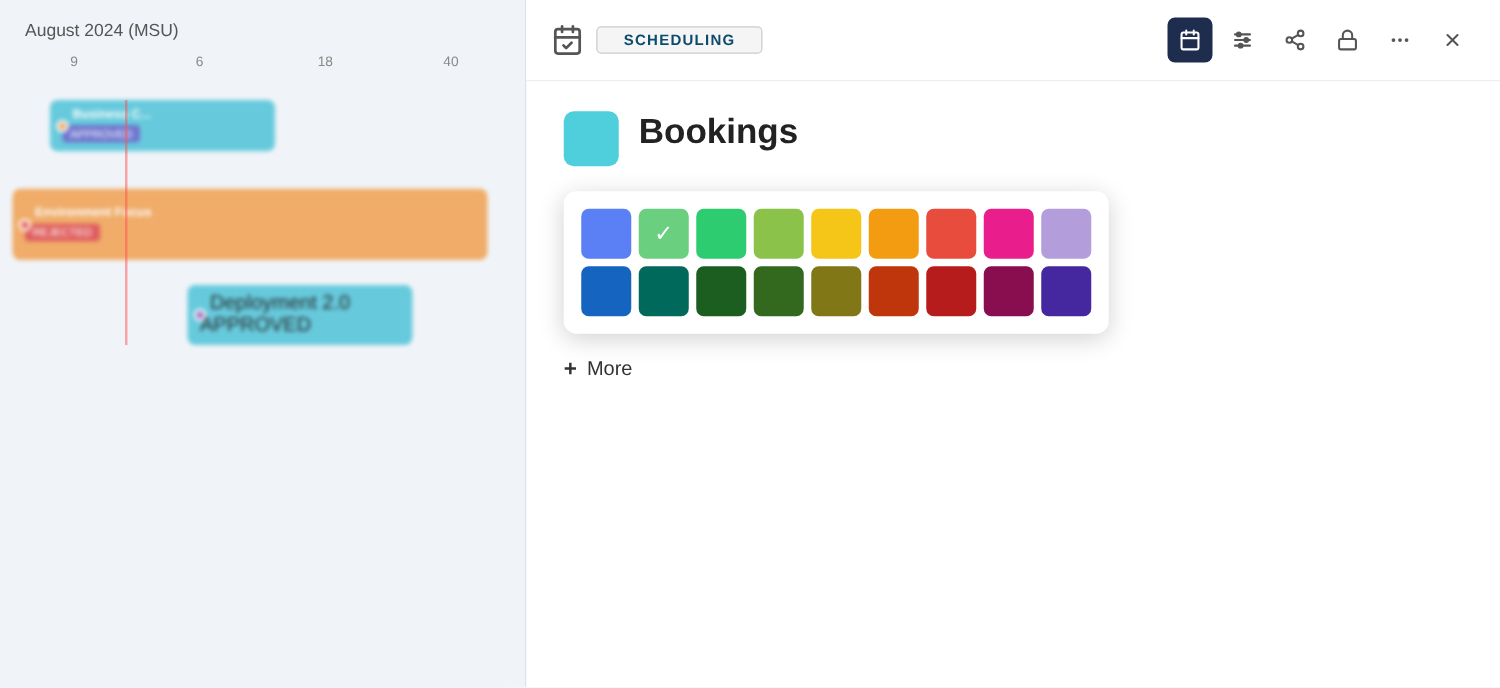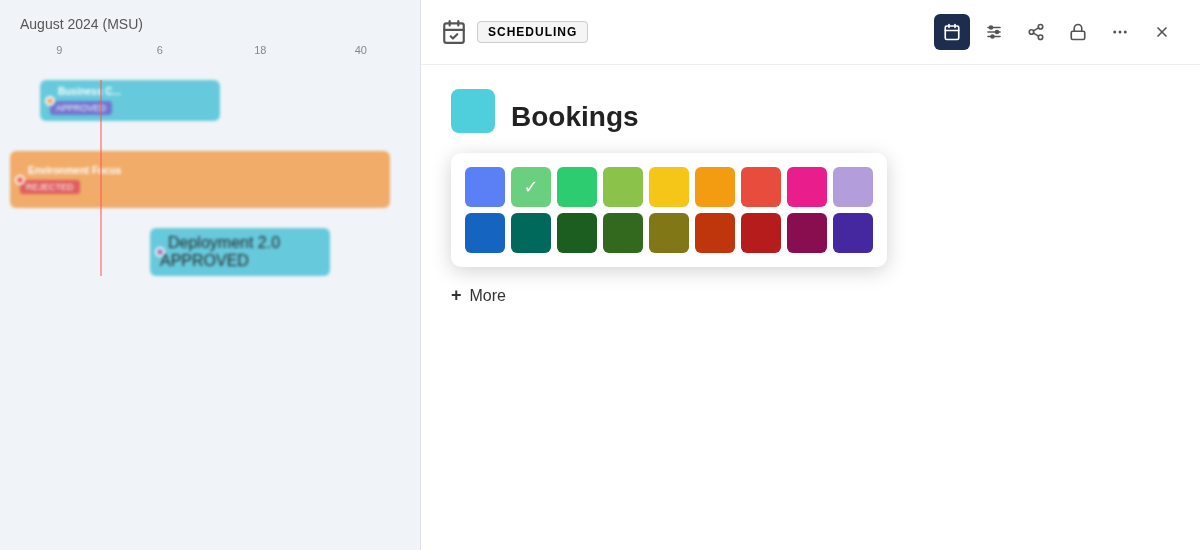--- a/index.html
+++ b/index.html
@@ -181,25 +181,25 @@
       display: flex;
       align-items: center;
       justify-content: center;
       font-size: 18px;
       color: #555;
     }
 
     .scheduling-label {
       font-size: 12px;
       font-weight: 700;
-      color: #000000;
+      color: #0c4a6e;
       letter-spacing: 1px;
       border: 1.5px solid #ccc;
       border-radius: 4px;
-      padding: 3px 10px;
+      padding: 3px 21px;
       background: #f5f5f5;
     }
 
     .panel-header-right {
       display: flex;
       align-items: center;
       gap: 6px;
     }
 
     .header-icon-btn {
@@ -225,21 +225,21 @@
     .panel-content {
       flex: 1;
       overflow-y: auto;
       padding: 24px 30px;
       position: relative;
     }
 
     
     .bookings-title-row {
       display: flex;
-      align-items: flex-end;
+      align-items: flex-start;
       gap: 16px;
       margin-bottom: 20px;
     }
 
     .bookings-color-swatch {
       width: 44px;
       height: 44px;
       border-radius: 8px;
       background: #4ecfdb;
       flex-shrink: 0;

